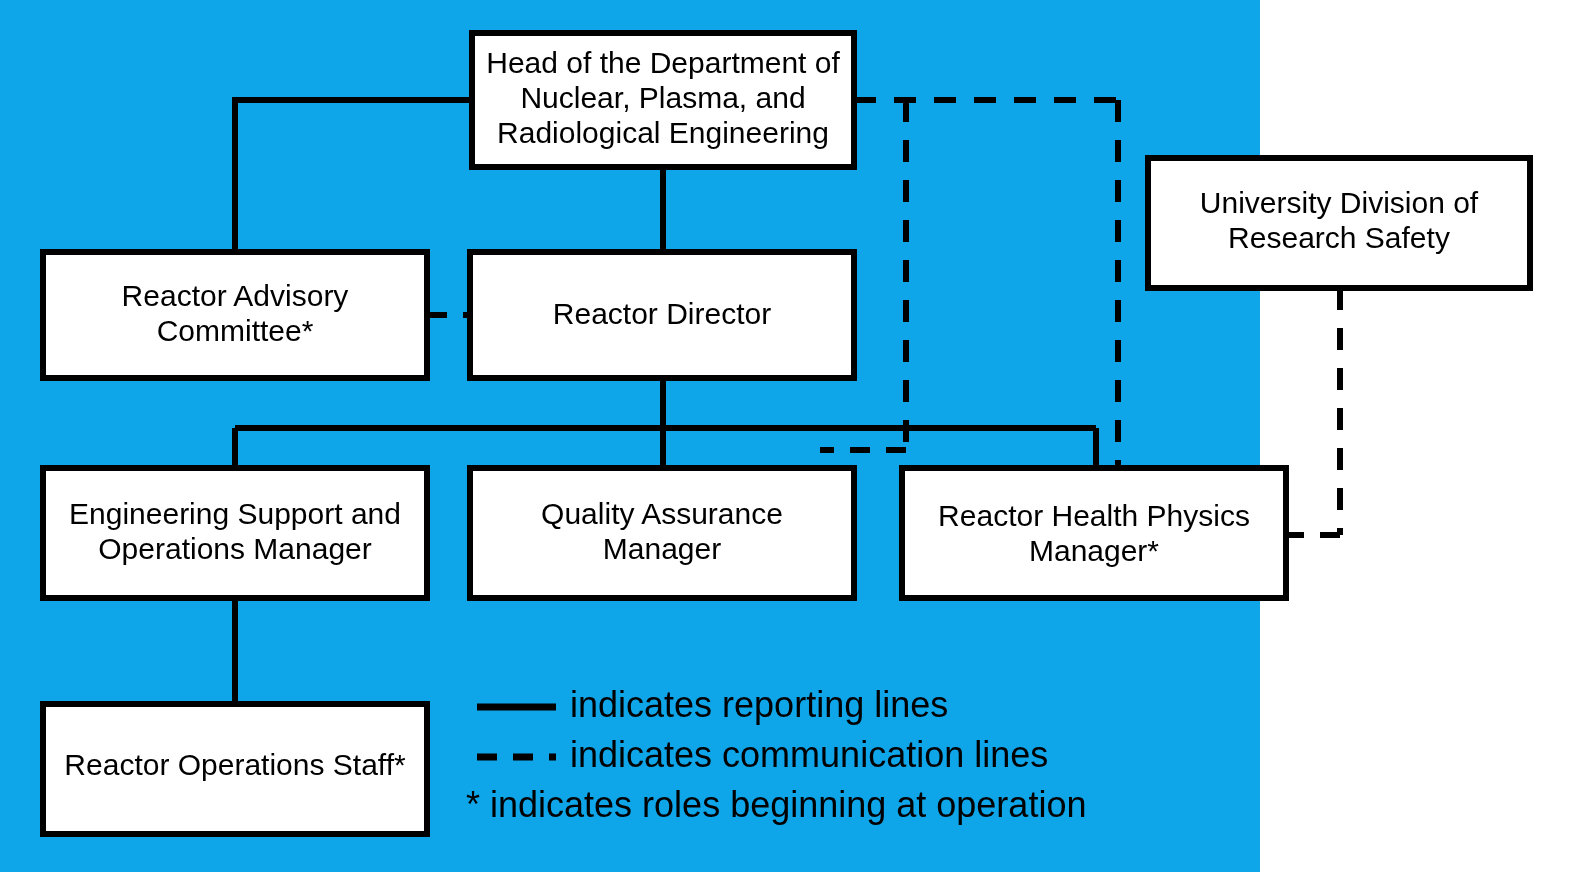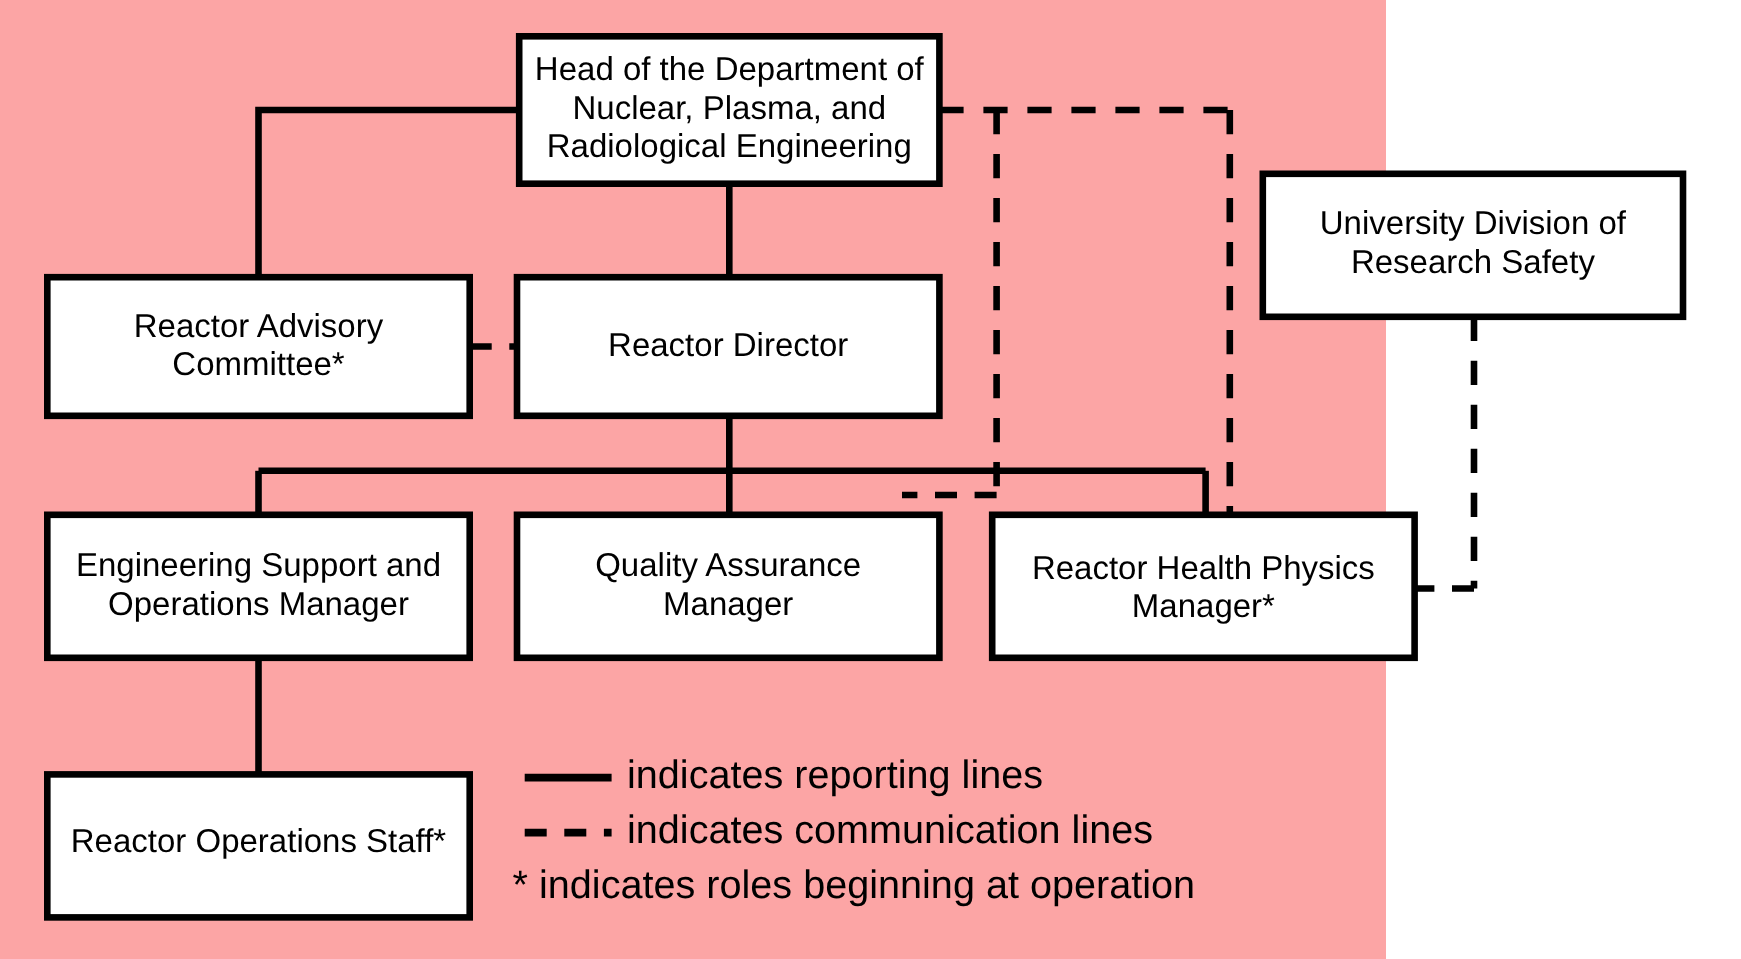--- a/index.html
+++ b/index.html
@@ -11,21 +11,21 @@
   body {
     width: 1583px;
     height: 872px;
     overflow: hidden;
     font-family: "Liberation Sans", sans-serif;
   }
   #chart-root {
     position: relative;
     width: 1260px;
     height: 872px;
-    background: #fca5a5;
+    background: #0ea5e9;
   }
   #org-svg {
     position: absolute;
     top: 0;
     left: 0;
     width: 1583px;
     height: 872px;
   }
   .org-box-rect {
     fill: #ffffff;

